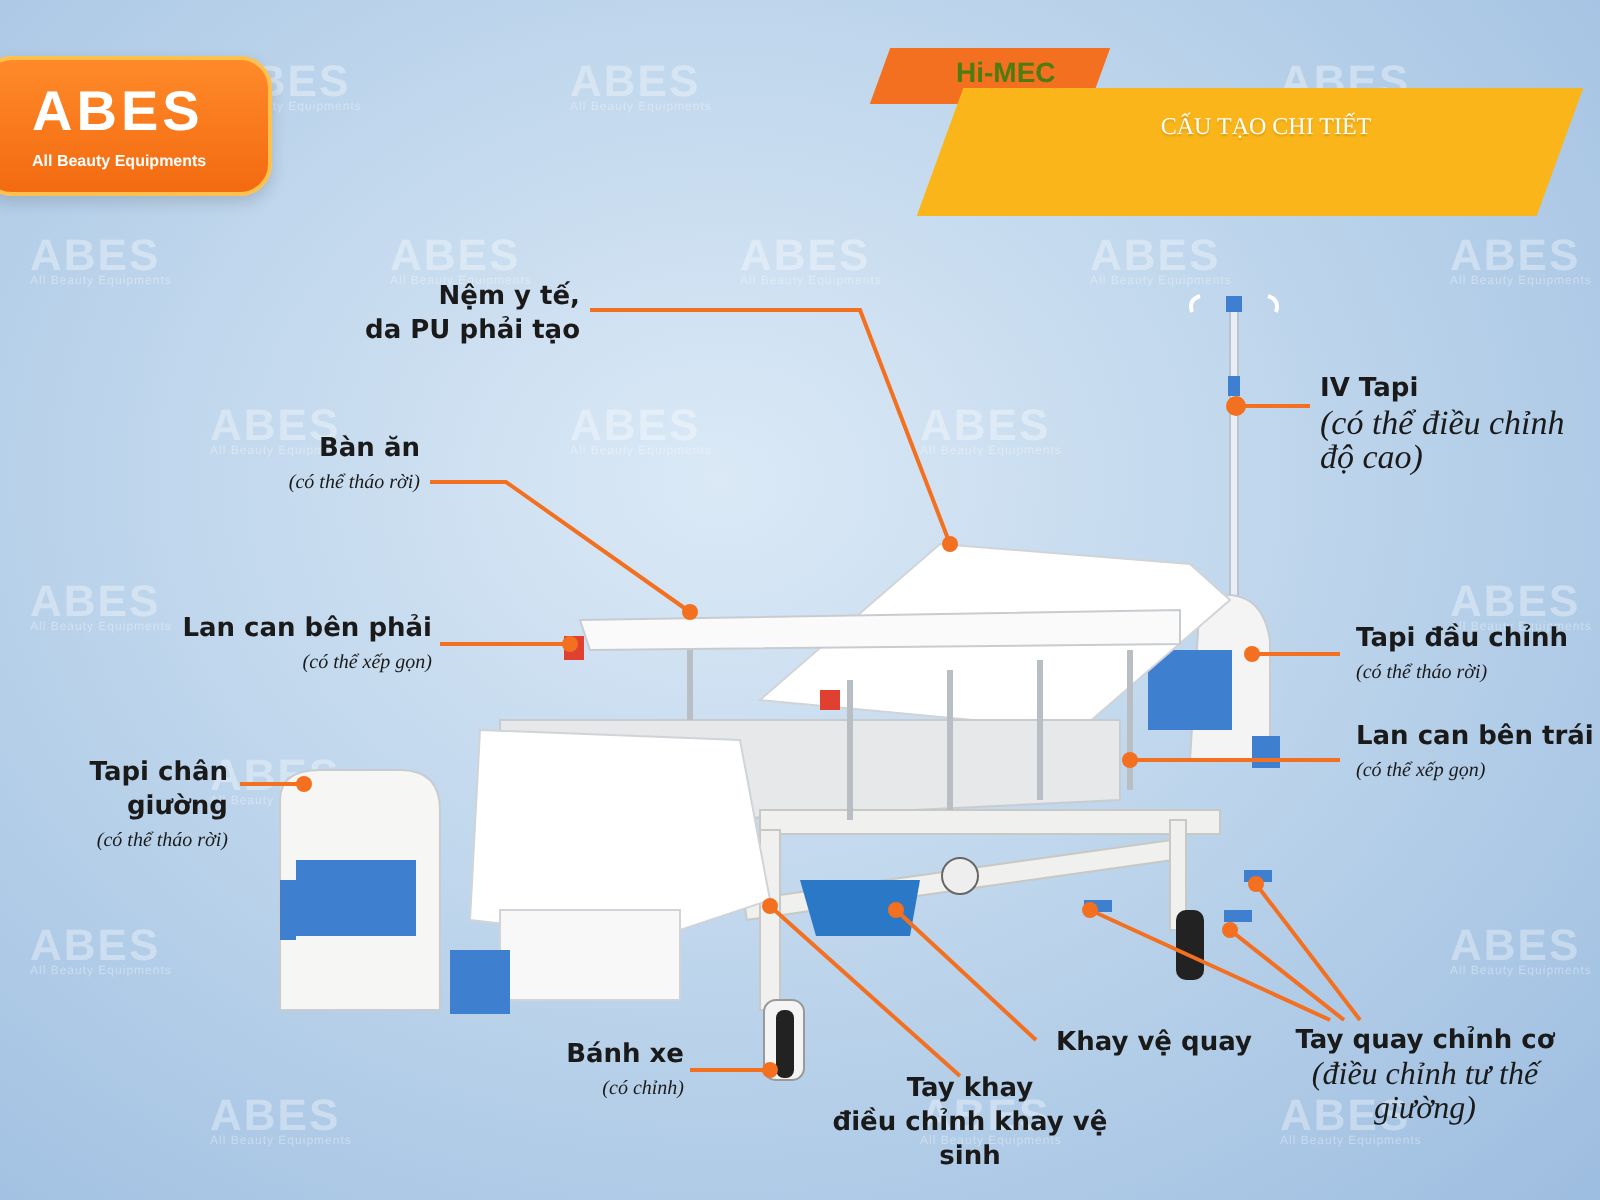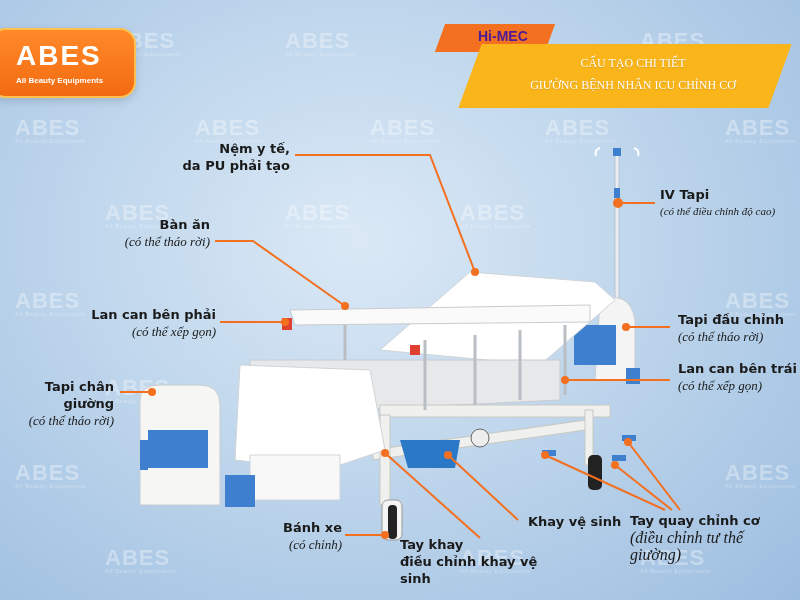--- a/index.html
+++ b/index.html
@@ -7,29 +7,29 @@
     font-family:"Liberation Sans", sans-serif;
     background: radial-gradient(ellipse at 45% 40%, #dbe9f6 0%, #b9d2ea 55%, #9dbde0 100%); }
   .wm { position:absolute; color:rgba(255,255,255,0.35); font-weight:bold; font-size:22px; letter-spacing:1px; }
   .wm small { display:block; font-size:6px; font-weight:normal; letter-spacing:0.5px; margin-top:-3px; }
   .logo { position:absolute; left:-10px; top:28px; width:142px; height:66px; border-radius:16px;
     background:linear-gradient(180deg,#ff8a2a,#f36a10); border:2px solid #ffc04d; box-shadow:0 3px 8px rgba(0,0,0,0.15); }
   .logo .name { position:absolute; left:24px; top:10px; color:#fff; font-size:28px; font-weight:bold; letter-spacing:2px; }
   .logo .tag { position:absolute; left:24px; top:46px; color:#fff; font-size:8px; font-weight:bold; }
   .brand-tab { position:absolute; left:440px; top:24px; width:110px; height:28px; background:#f37021;
     transform:skewX(-20deg); }
-  .brand-text { position:absolute; left:478px; top:28px; color:#4c1d95; font-size:14px; font-weight:bold; }
+  .brand-text { position:absolute; left:478px; top:28px; color:#4d7c0f; font-size:14px; font-weight:bold; }
   .title-box { position:absolute; left:470px; top:44px; width:310px; height:64px; background:#f9b51a;
     transform:skewX(-20deg); }
   .title { position:absolute; left:468px; top:52px; width:330px; text-align:center; color:#fff;
     font-family:"Liberation Serif", serif; font-size:12px; line-height:22px; text-shadow:0 1px 1px rgba(0,0,0,0.15); }
   .lbl { position:absolute; color:#1a1a1a; font-family:"DejaVu Sans", sans-serif; font-size:13px; font-weight:bold; line-height:17px; }
-  .lbl .sub { display:block; font-weight:normal; font-style:italic; font-family:"Liberation Serif", serif; font-size:13px; }
+  .lbl .sub { display:block; font-weight:normal; font-style:italic; font-family:"Liberation Serif", serif; font-size:10px; }
   .r { text-align:right; }
-  .c { }
+  .c { text-align:center; }
   svg.lines { position:absolute; left:0; top:0; }
 </style>
 </head>
 <body>
 
 <div class="wm" style="left:110px;top:28px"><span>ABES</span><small>All Beauty Equipments</small></div>
 <div class="wm" style="left:285px;top:28px"><span>ABES</span><small>All Beauty Equipments</small></div>
 <div class="wm" style="left:640px;top:28px"><span>ABES</span><small>All Beauty Equipments</small></div>
 <div class="wm" style="left:15px;top:115px"><span>ABES</span><small>All Beauty Equipments</small></div>
 <div class="wm" style="left:195px;top:115px"><span>ABES</span><small>All Beauty Equipments</small></div>
@@ -51,21 +51,20 @@
 <div class="logo">
   <div class="name">ABES</div>
   <div class="tag">All Beauty Equipments</div>
 </div>
 
 <div class="brand-tab"></div>
 <div class="title-box"></div>
 <div class="brand-text">Hi-MEC</div>
 <div class="title">
   <div>CẤU TẠO CHI TIẾT</div>
-  <div>GIƯỜNG BỆNH NHÂN ICU CHỈNH CƠ</div>
 </div>
 
 <svg class="lines" width="800" height="600">
 
   <rect x="615" y="150" width="4" height="215" fill="#e8eef4" stroke="#b8c4d0"></rect>
   <rect x="613" y="148" width="8" height="8" fill="#3f7fd0"></rect>
   <rect x="614" y="188" width="6" height="10" fill="#3f7fd0"></rect>
   <path d="M600 148 q-6 2 -4 8 M634 148 q6 2 4 8" stroke="#fff" stroke-width="2" fill="none"></path>
 
   <path d="M600 300 q30 -10 35 20 l0 60 l-40 0 z" fill="#f4f4f4" stroke="#c8ccd0"></path>
@@ -143,21 +142,21 @@
       <circle cx="628" cy="442" r="4"></circle>
   </g>
 </svg>
 
 <div class="lbl r" style="left:170px;top:140px;width:120px">
   <span>Nệm y tế,</span><br>
   <span>da PU phải tạo</span>
 </div>
 <div class="lbl" style="left:660px;top:186px;width:140px">
   <span>IV Tapi</span>
-  <span class="sub" style="font-size:11px">(có thể điều chỉnh độ cao)</span>
+  <span class="sub" style="font-size:17px">(có thể điều chỉnh độ cao)</span>
 </div>
 <div class="lbl r" style="left:90px;top:216px;width:120px">
   <span>Bàn ăn</span>
   <span class="sub">(có thể tháo rời)</span>
 </div>
 <div class="lbl r" style="left:80px;top:306px;width:136px">
   <span>Lan can bên phải</span>
   <span class="sub">(có thể xếp gọn)</span>
 </div>
 <div class="lbl" style="left:678px;top:311px;width:122px">
@@ -170,21 +169,21 @@
 </div>
 <div class="lbl r" style="left:0px;top:378px;width:114px">
   <span>Tapi chân giường</span>
   <span class="sub">(có thể tháo rời)</span>
 </div>
 <div class="lbl r" style="left:270px;top:519px;width:72px">
   <span>Bánh xe</span>
   <span class="sub">(có chỉnh)</span>
 </div>
 <div class="lbl" style="left:528px;top:513px;width:100px">
-  <span>Khay vệ sinh</span>
+  <span>Khay vệ quay</span>
 </div>
 <div class="lbl c" style="left:400px;top:536px;width:170px">
   <span>Tay khay</span><br>
   <span>điều chỉnh khay vệ sinh</span>
 </div>
 <div class="lbl c" style="left:630px;top:512px;width:165px">
   <span>Tay quay chỉnh cơ</span>
   <span class="sub" style="font-size:16px">(điều chỉnh tư thế giường)</span>
 </div>
 

